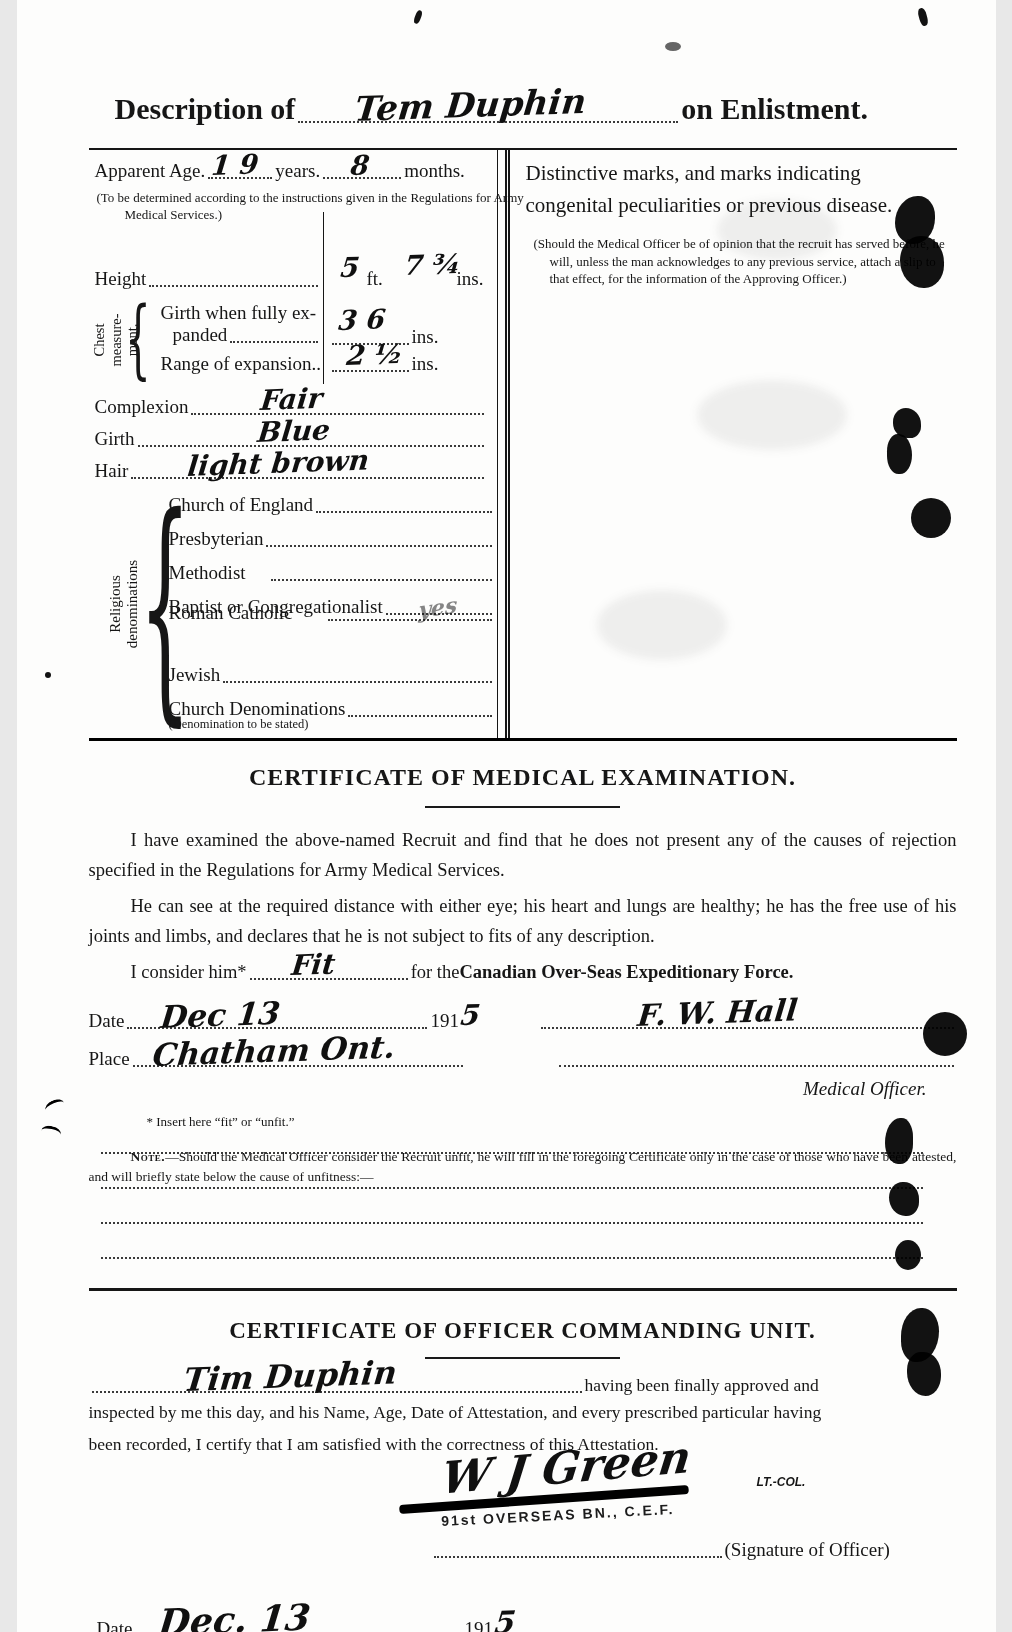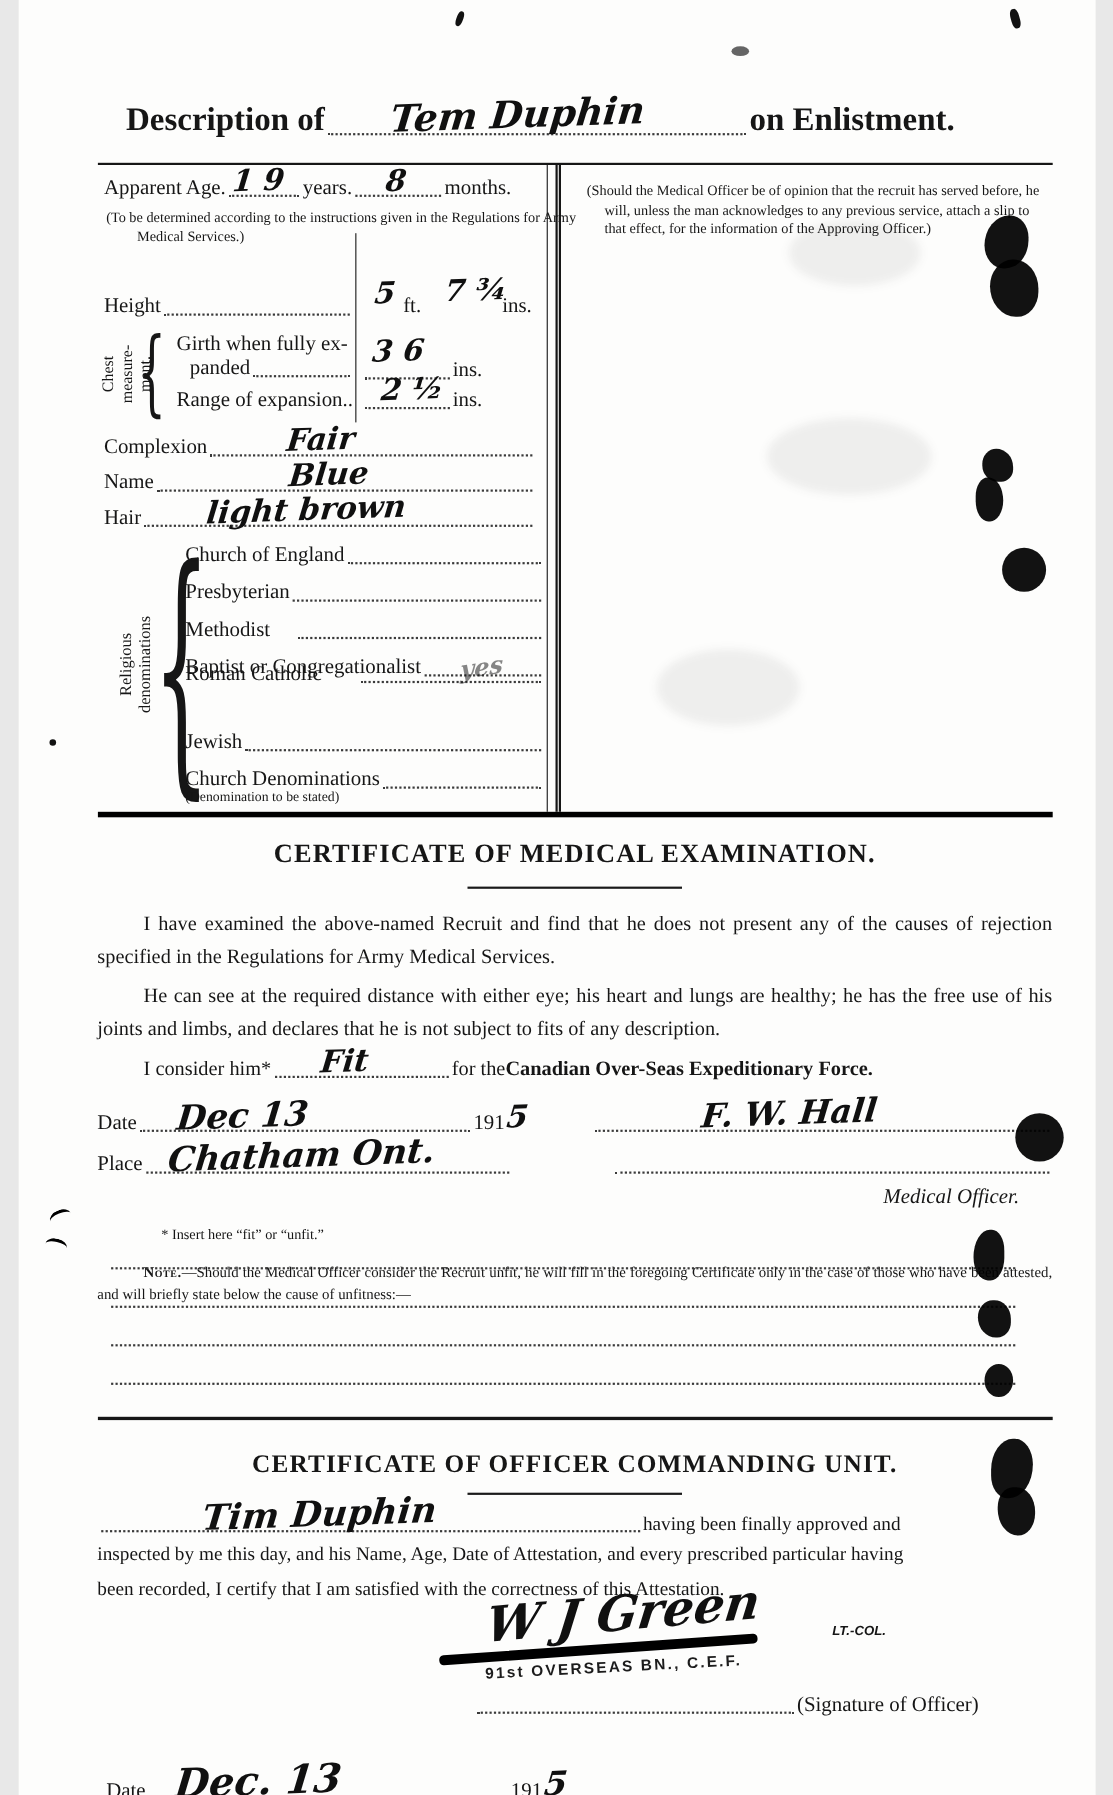--- a/index.html
+++ b/index.html
@@ -31,21 +31,21 @@
 <div class="page">
 
   <div class="abs row" style="top:92px;left:98px;width:790px;">
     <span style="font-size:30px;font-weight:bold;">Description of</span>
     <span class="dots" style="width:380px;">
       <span class="hw over" style="font-size:34px;left:55px;bottom:-8px;">Tem Duphin</span>
     </span>
     <span style="font-size:30px;font-weight:bold;">on Enlistment.</span>
   </div>
 
-  <div class="abs" style="top:148px;left:72px;width:868px;height:588px;border-top:2px solid #161616;border-bottom:5px solid #000000;">
+  <div class="abs" style="top:148px;left:72px;width:868px;height:588px;border-top:2px solid #161616;border-bottom:3px solid #000000;">
 
     <div class="abs" style="left:6px;top:0;width:402px;height:100%;">
 
       <div class="abs row" style="top:10px;left:0;width:400px;">
         <span class="lbl">Apparent Age.</span>
         <span class="dots" style="width:64px;">
           <span class="hw over" style="font-size:27px;left:2px;">1 9</span>
         </span>
         <span class="lbl">years.</span>
         <span class="dots" style="width:78px;">
@@ -91,21 +91,21 @@
         <span class="lbl">ins.</span>
       </div>
 
       <div class="abs row" style="top:246px;left:0;width:392px;">
         <span class="lbl">Complexion</span>
         <span class="dots grow">
           <span class="hw over" style="font-size:28px;left:68px;">Fair</span>
         </span>
       </div>
       <div class="abs row" style="top:278px;left:0;width:392px;">
-        <span class="lbl">Name</span>
+        <span class="lbl">Girth</span>
         <span class="dots grow">
           <span class="hw over" style="font-size:28px;left:118px;">Blue</span>
         </span>
       </div>
       <div class="abs row" style="top:310px;left:0;width:392px;">
         <span class="lbl">Hair</span>
         <span class="dots grow">
           <span class="hw over" style="font-size:28px;left:55px;bottom:-6px;">light brown</span>
         </span>
       </div>
@@ -142,20 +142,21 @@
       <div class="abs row" style="top:548px;left:74px;width:326px;">
         <span class="lbl">Church Denominations</span>
           <span class="dots grow"></span>
       </div>
       <div class="abs sm" style="top:566px;left:74px;font-size:12.5px;">(Denomination to be stated)</div>
     </div>
 
     <div class="abs" style="left:408px;top:0;width:1.5px;height:100%;background:#161616;"></div>
 
     <div class="abs" style="left:416px;top:0;width:428px;height:100%;border-left:5px double #161616;padding-left:16px;">
+      <div style="font-size:21px;line-height:1.5;margin-top:8px;">Distinctive marks, and marks indicating congenital peculiarities or previous disease.</div>
       <div class="sm" style="margin-top:14px;width:400px;padding-left:24px;text-indent:-16px;line-height:1.35;">(Should the Medical Officer be of opinion that the recruit has served before, he will, unless the man acknowledges to any previous service, attach a slip to that effect, for the information of the Approving Officer.)</div>
     </div>
   </div>
 
   <div class="abs" style="top:752px;left:72px;width:868px;">
     <h2 class="sect-title">CERTIFICATE OF MEDICAL EXAMINATION.</h2>
     <div class="subrule"></div>
     <p class="para">I have examined the above-named Recruit and find that he does not present any of the causes of rejection specified in the Regulations for Army Medical Services.</p>
     <p class="para">He can see at the required distance with either eye; his heart and lungs are healthy; he has the free use of his joints and limbs, and declares that he is not subject to fits of any description.</p>
 

